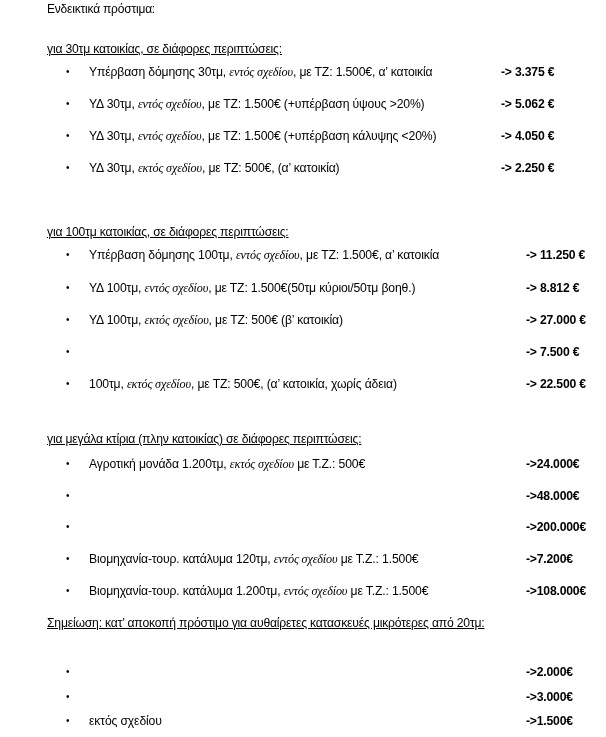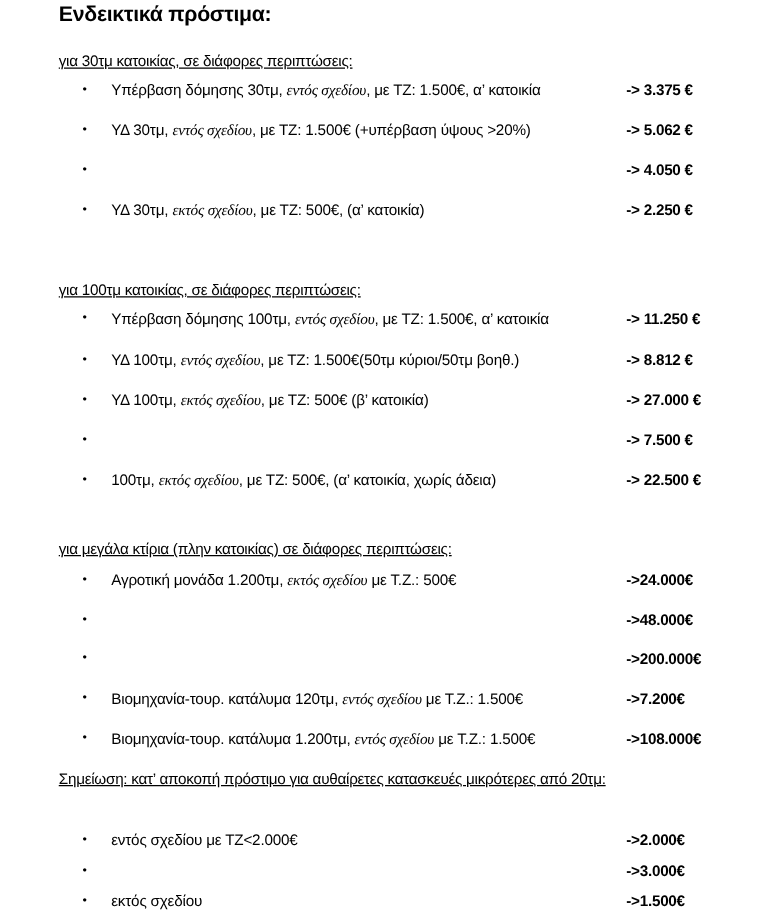--- a/index.html
+++ b/index.html
@@ -3,32 +3,32 @@
 <meta charset="utf-8">
 <style>
   html, body { margin: 0; padding: 0; background: #ffffff; }
   body {
     width: 606px; height: 737px; overflow: hidden; position: relative;
     font-family: "Liberation Sans", sans-serif; color: #000;
     font-size: 12.2px;
   }
   .title {
     position: absolute; left: 47px; top: 2px;
-    font-weight: bold; font-size: 17px; letter-spacing: -0.2px;
+    font-weight: normal; font-size: 12px; letter-spacing: -0.2px;
   }
   .heading {
     position: absolute; left: 47px;
     text-decoration: underline; letter-spacing: -0.2px;
   }
   .item { position: absolute; left: 0; width: 606px; height: 16px; }
   .bullet { position: absolute; left: 66px; top: 0; font-size: 10px; line-height: 16px; }
   .text { position: absolute; left: 89px; top: 0; line-height: 16px; white-space: nowrap; letter-spacing: -0.15px; }
   .amount { position: absolute; top: 0; line-height: 16px; font-weight: bold; white-space: nowrap; letter-spacing: -0.2px; }
   .amount.a1 { left: 501px; }
-  .amount.a2 { left: 501px; }
+  .amount.a2 { left: 526px; }
   em { font-style: italic; font-family: Liberation Serif, serif; }
 </style>
 </head>
 <body>
 
 <div>
   <div class="title">Ενδεικτικά πρόστιμα:</div>
 
   <div class="heading" style="top:42px">για 30τμ κατοικίας, σε διάφορες περιπτώσεις:</div>
   <div class="item" style="top:64px">
@@ -36,20 +36,21 @@
     <span class="text"><span>Υπέρβαση δόμησης 30τμ, </span><em>εντός σχεδίου</em><span>, με ΤΖ: 1.500€, α’ κατοικία</span></span>
     <span class="amount a1">-&gt; 3.375 €</span>
   </div>
   <div class="item" style="top:96px">
     <span class="bullet">•</span>
     <span class="text"><span> ΥΔ 30τμ, </span><em>εντός σχεδίου</em><span>, με ΤΖ: 1.500€ (+υπέρβαση ύψους &gt;20%)</span></span>
     <span class="amount a1">-&gt; 5.062 €</span>
   </div>
   <div class="item" style="top:128px">
     <span class="bullet">•</span>
+    <span class="text"><span>ΥΔ 30τμ, </span><em>εντός σχεδίου</em><span>, με ΤΖ: 1.500€ (+υπέρβαση κάλυψης &lt;20%)</span></span>
     <span class="amount a1">-&gt; 4.050 €</span>
   </div>
   <div class="item" style="top:160px">
     <span class="bullet">•</span>
     <span class="text"><span>ΥΔ 30τμ, </span><em>εκτός σχεδίου</em><span>, με ΤΖ: 500€, (α’ κατοικία)</span></span>
     <span class="amount a1">-&gt; 2.250 €</span>
   </div>
 
   <div class="heading" style="top:225px">για 100τμ κατοικίας, σε διάφορες περιπτώσεις:</div>
   <div class="item" style="top:247px">
@@ -98,21 +99,20 @@
   </div>
   <div class="item" style="top:583px">
     <span class="bullet">•</span>
     <span class="text"><span>Βιομηχανία-τουρ. κατάλυμα 1.200τμ, </span><em>εντός σχεδίου</em><span> με Τ.Ζ.: 1.500€</span></span>
     <span class="amount a2">-&gt;108.000€</span>
   </div>
 
   <div class="heading" style="top:616px">Σημείωση: κατ’ αποκοπή πρόστιμο για αυθαίρετες κατασκευές μικρότερες από 20τμ:</div>
   <div class="item" style="top:664px">
     <span class="bullet">•</span>
-    <span class="text">εντός σχεδίου με ΤΖ&lt;2.000€</span>
     <span class="amount a2">-&gt;2.000€</span>
   </div>
   <div class="item" style="top:689px">
     <span class="bullet">•</span>
     <span class="amount a2">-&gt;3.000€</span>
   </div>
   <div class="item" style="top:713px">
     <span class="bullet">•</span>
     <span class="text">εκτός σχεδίου</span>
     <span class="amount a2">-&gt;1.500€</span>

